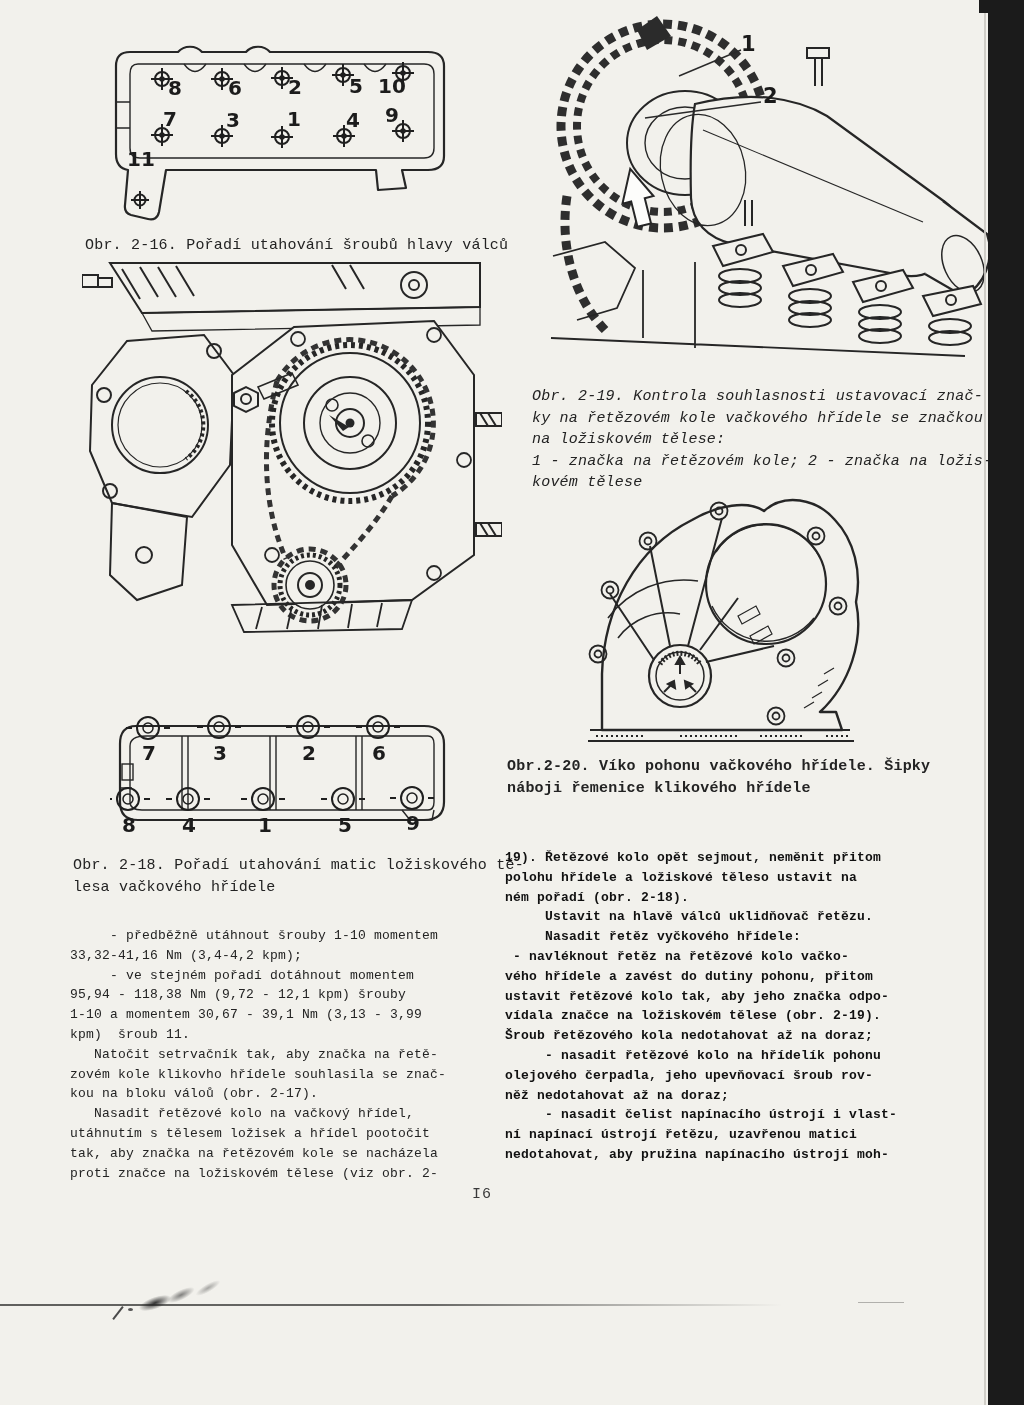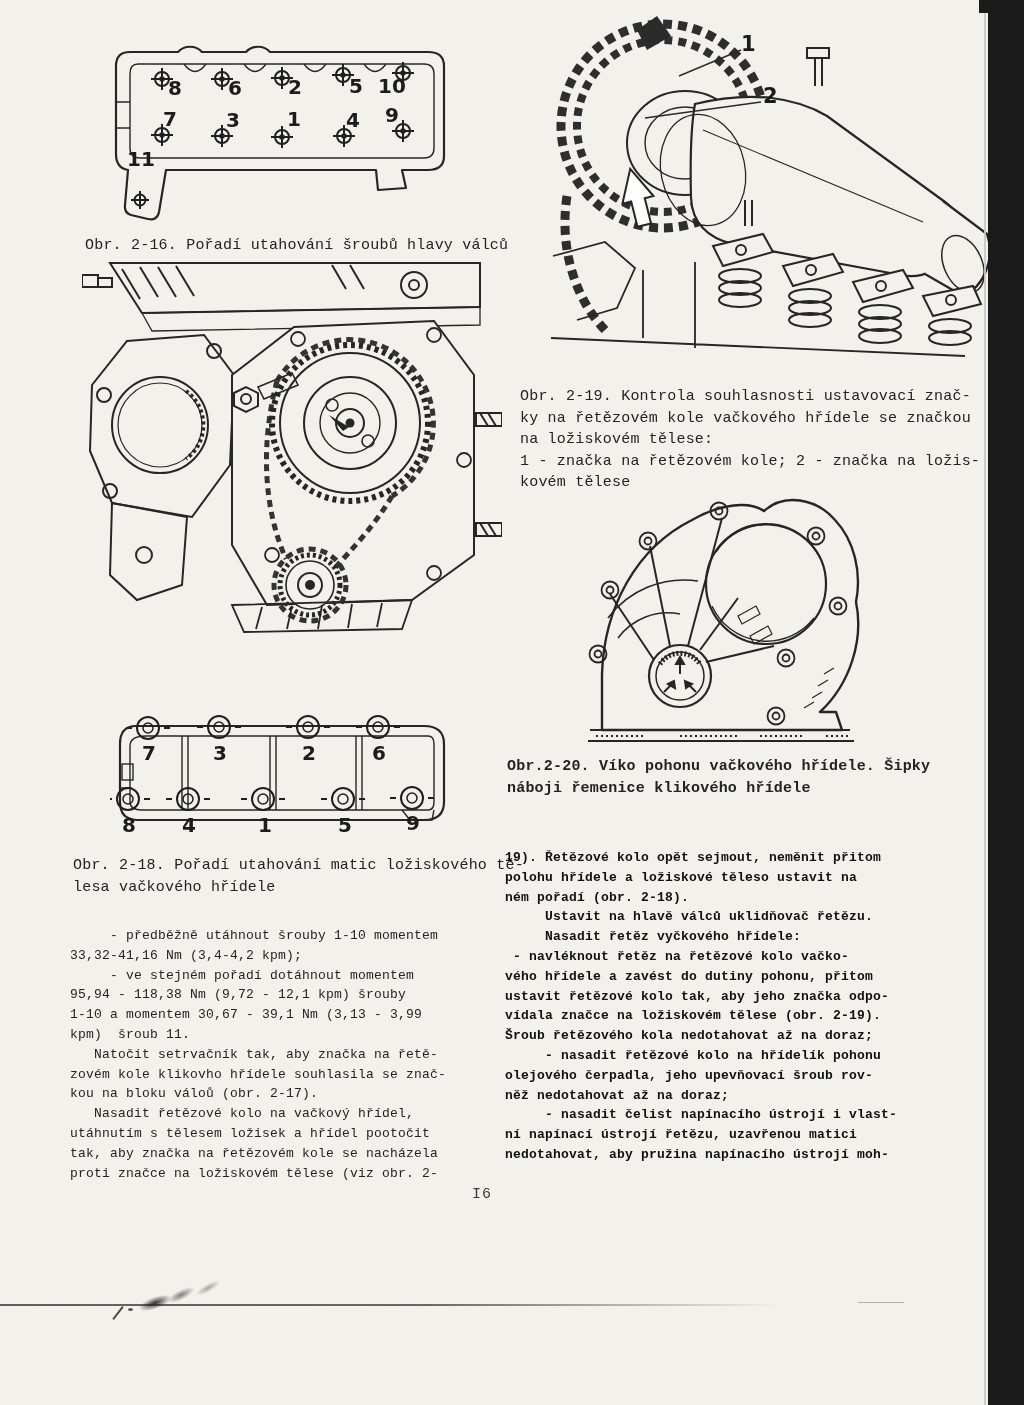--- a/index.html
+++ b/index.html
@@ -164,21 +164,21 @@
       </g>
       <path d="M126,192 L142,160 L158,192 L149,192 L149,218 L135,218 L135,192 Z" fill="#fdfdfb" stroke="#262626" stroke-width="2" transform="rotate(-14 142 188)"></path>
       <g stroke="#2a2a2a" stroke-width="1.4">
         <path d="M246,42 L184,68"></path>
           <path d="M266,94 L150,110"></path>
       </g>
     </svg>
     <span class="callout" style="left:246px;top:24px;">1</span>
     <span class="callout" style="left:268px;top:76px;">2</span>
   </div>
-  <div class="abs cap" style="left:520px;top:386px;">
+  <div class="abs cap" style="left:532px;top:386px;font-style:italic;">
       <div class="tline">Obr. 2-19. Kontrola souhlasnosti ustavovací znač-</div>
       <div class="tline">ky na řetězovém kole vačkového hřídele se značkou</div>
       <div class="tline">na ložiskovém tělese:</div>
       <div class="tline">1 - značka na řetězovém kole; 2 - značka na ložis-</div>
       <div class="tline">kovém tělese</div>
     </div>
 
   <div class="abs" style="left:82px;top:255px;width:420px;height:385px;">
     <svg width="420" height="385" viewBox="0 0 420 385">
       <g fill="none" stroke="#262626" stroke-width="2">

